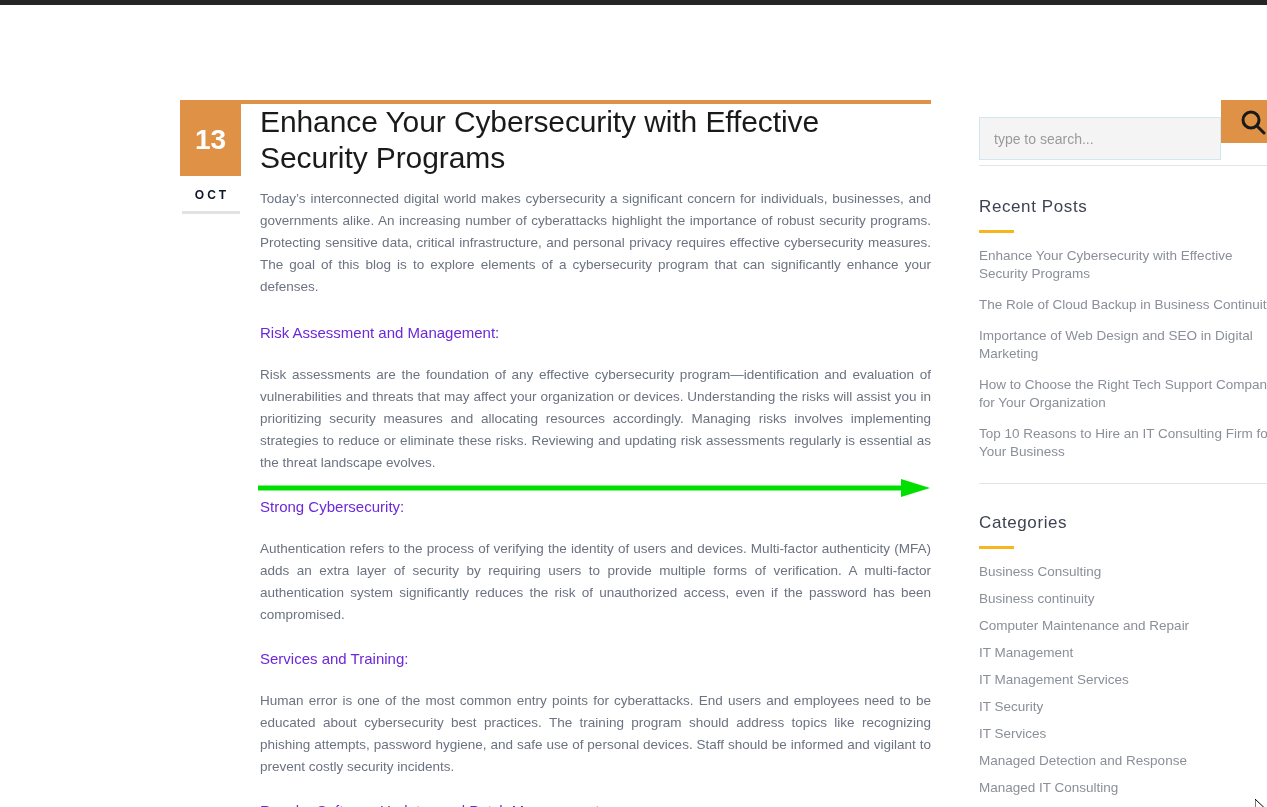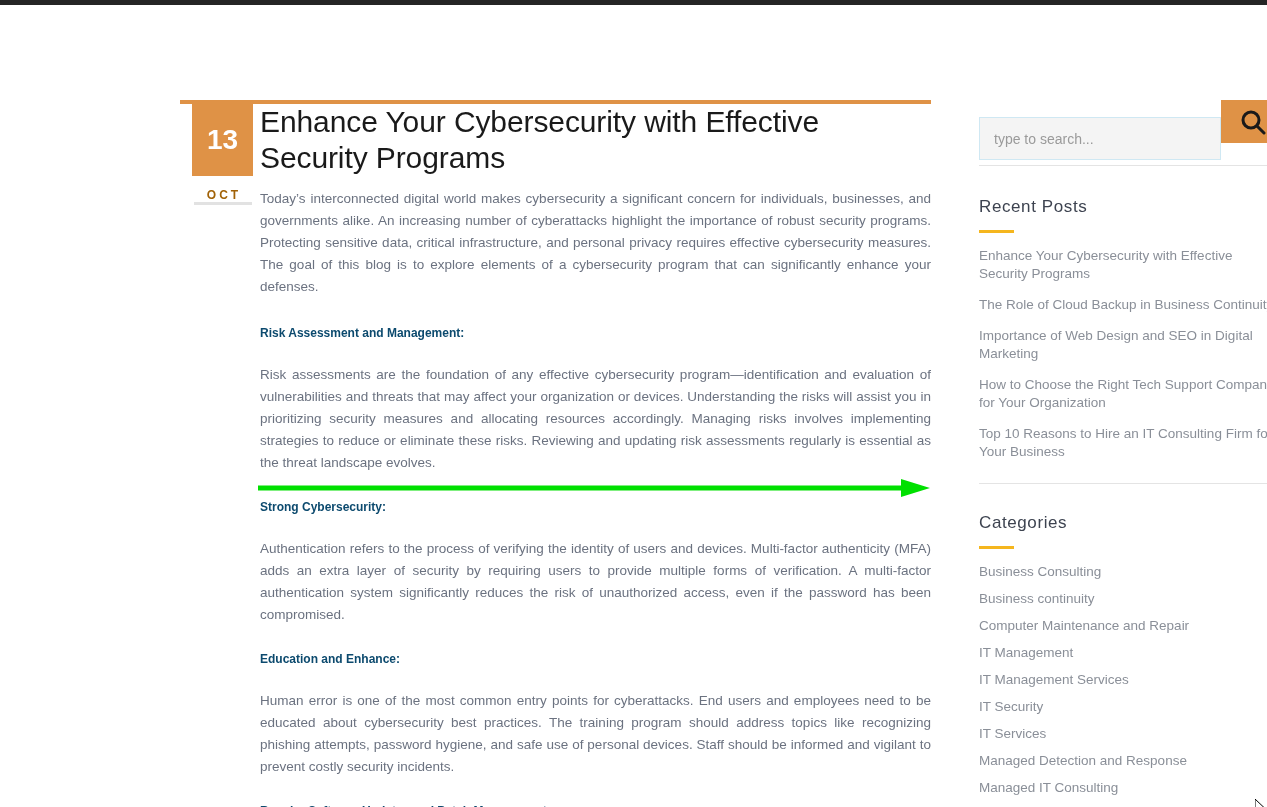--- a/index.html
+++ b/index.html
@@ -46,41 +46,42 @@
     background: #df9246;
   }
 
   .article-head {
     position: relative;
     min-height: 120px;
   }
 
   .datebox {
     position: absolute;
-    left: 12px;
+    left: 0;
     top: 0;
     width: 61px;
     text-align: center;
   }
   .datebox .day {
     display: block;
     width: 61px;
     height: 72px;
     line-height: 72px;
     background: #df9246;
     color: #ffffff;
     font-size: 28px;
     font-weight: bold;
     letter-spacing: 0px;
   }
   .datebox .mon {
     display: block;
     width: 61px;
     padding-top: 12px;
-    color: #a16207;
+    padding-bottom: 9px;
+    color: #0f172a;
     font-size: 12px;
     font-weight: bold;
     letter-spacing: 3px;
     text-indent: 3px;
   }
   .datebox .rule {
     display: block;
     width: 58px;
     height: 3px;
     margin-left: 2px;
@@ -107,24 +108,24 @@
     margin: 0 0 22px 0;
     font-size: 13.5px;
     line-height: 22px;
     color: #6b7280;
     text-align: justify;
   }
   .post-body p.lead { margin-bottom: 24px; }
 
   .post-body h3 {
     margin: 0 0 20px 0;
-    font-size: 12px;
+    font-size: 15px;
     line-height: 22px;
-    font-weight: bold;
-    color: #0c4a6e;
+    font-weight: normal;
+    color: #6d28d9;
     text-align: left;
   }
 
   
   .arrow-annotation {
     position: absolute;
     left: 256px;
     top: 472px;
     width: 676px;
     height: 22px;
@@ -250,21 +251,21 @@
         <p class="lead">Today’s interconnected digital world makes cybersecurity a significant concern for individuals, businesses, and governments alike. An increasing number of cyberattacks highlight the importance of robust security programs. Protecting sensitive data, critical infrastructure, and personal privacy requires effective cybersecurity measures. The goal of this blog is to explore elements of a cybersecurity program that can significantly enhance your defenses.</p>
 
         <h3>Risk Assessment and Management:</h3>
 
         <p>Risk assessments are the foundation of any effective cybersecurity program—identification and evaluation of vulnerabilities and threats that may affect your organization or devices. Understanding the risks will assist you in prioritizing security measures and allocating resources accordingly. Managing risks involves implementing strategies to reduce or eliminate these risks. Reviewing and updating risk assessments regularly is essential as the threat landscape evolves.</p>
 
         <h3>Strong Cybersecurity:</h3>
 
         <p>Authentication refers to the process of verifying the identity of users and devices. Multi-factor authenticity (MFA) adds an extra layer of security by requiring users to provide multiple forms of verification. A multi-factor authentication system significantly reduces the risk of unauthorized access, even if the password has been compromised.</p>
 
-        <h3>Education and Enhance:</h3>
+        <h3>Services and Training:</h3>
 
         <p>Human error is one of the most common entry points for cyberattacks. End users and employees need to be educated about cybersecurity best practices. The training program should address topics like recognizing phishing attempts, password hygiene, and safe use of personal devices. Staff should be informed and vigilant to prevent costly security incidents.</p>
 
         <h3>Regular Software Updates and Patch Management:</h3>
 
       </div>
     </div>
   </article>
 
   <svg class="arrow-annotation" viewBox="0 0 676 22">

